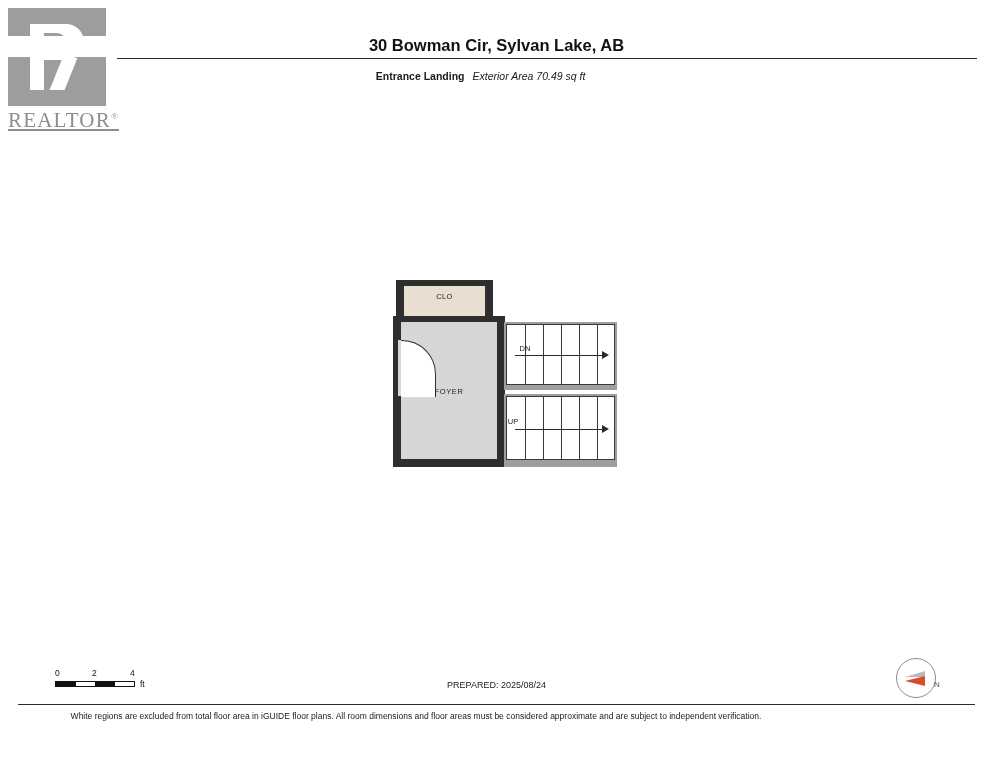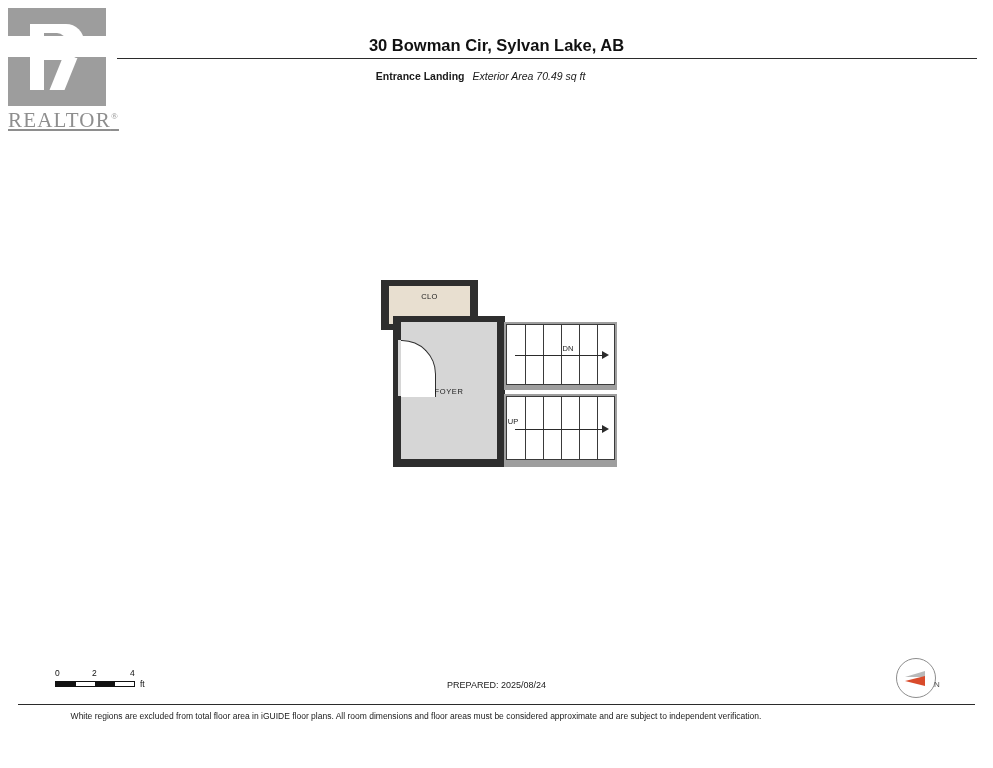--- a/index.html
+++ b/index.html
@@ -142,21 +142,21 @@
     position: absolute;
     left: 380px;
     top: 270px;
     width: 260px;
     height: 210px;
   }
 
   
   #clo-outer {
     position: absolute;
-    left: 1px; top: 10px;
+    left: 16px; top: 10px;
     width: 97px; height: 50px;
     background: #2e2e2e;
   }
   #clo-inner {
     position: absolute;
     left: 8px; top: 6px;
     width: 81px; height: 38px;
     background: #e8dfd0;
   }
   #clo-label {
@@ -257,21 +257,20 @@
     height: 100%;
     background: #3a3a3a;
   }
   #dn-label {
     position: absolute;
     left: 124px; top: 74px;
     width: 42px;
     text-align: center;
     font-size: 7.5px;
     color: #1a1a1a;
-    margin-left: 43px;
   }
   .arrow-line {
     position: absolute;
     height: 1px;
     background: #2b2b2b;
   }
   .arrow-head {
     position: absolute;
     width: 0; height: 0;
     border-top: 4px solid transparent;

